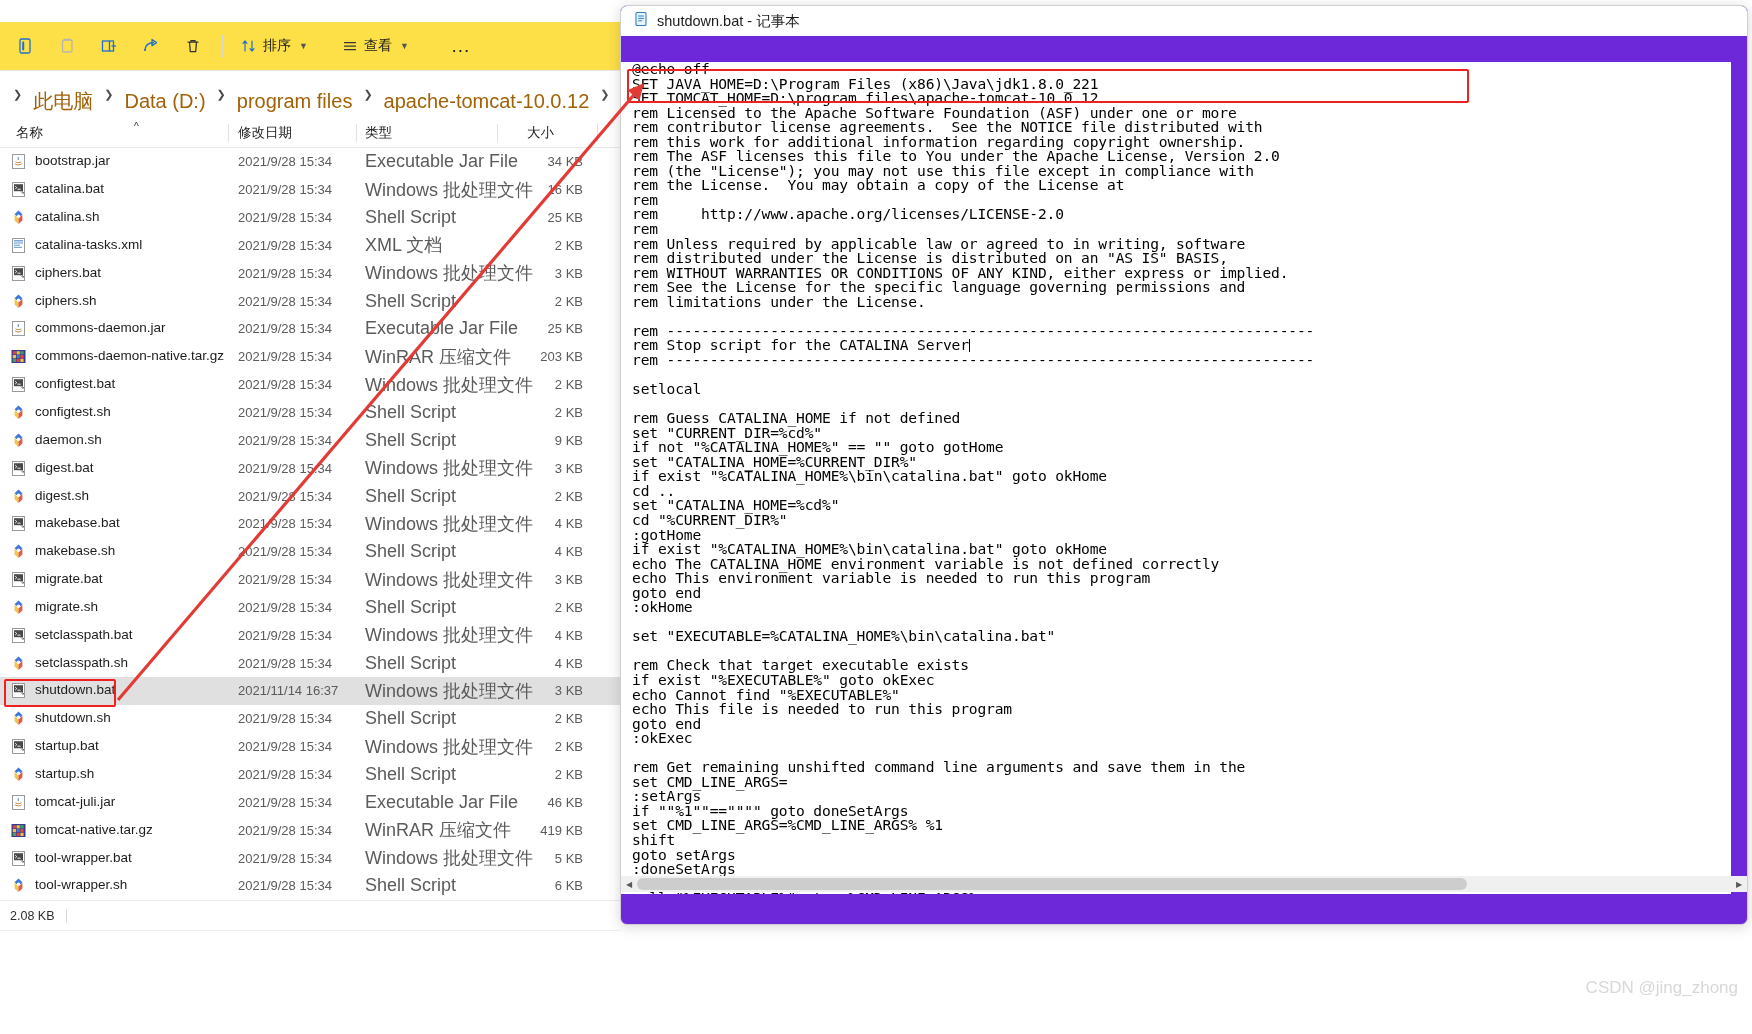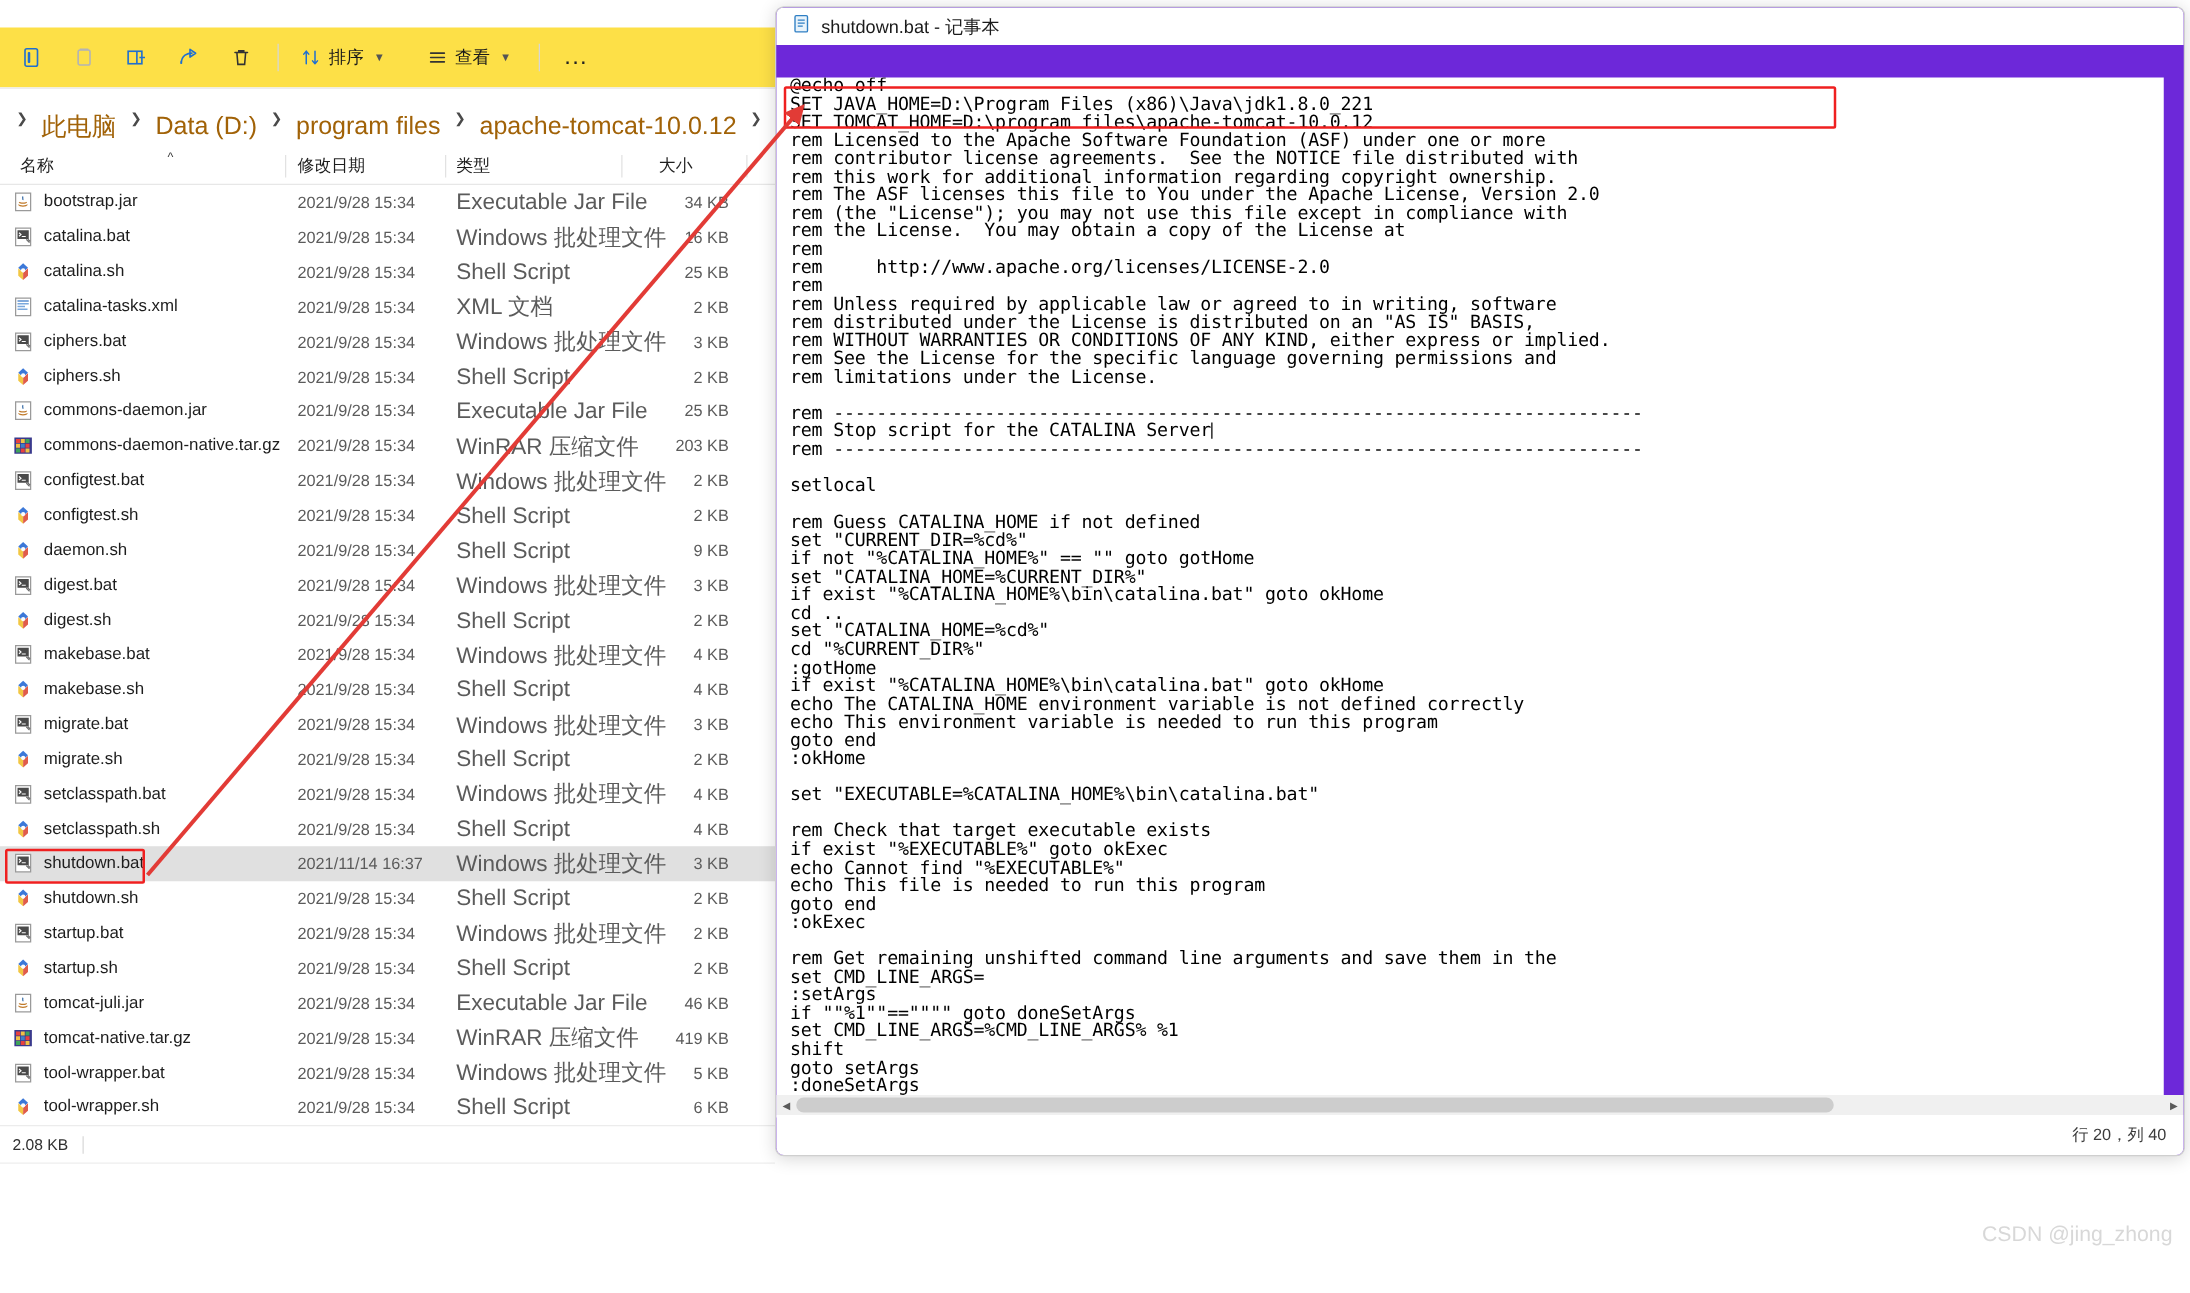--- a/index.html
+++ b/index.html
@@ -857,23 +857,20 @@
     </div>
 
     <div class="np-redbox" style="left:6px; top:63px; width:838px; height:30px;"></div>
 
     <div class="np-hscroll">
       <div class="arrow">◀</div>
       <div class="thumb"></div>
       <div class="arrow" style="position:absolute; right:0;">▶</div>
     </div>
 
-    <div class="np-statusbar">
-      <span>行 20，列 40</span>
-    </div>
   </div>
 
   <svg id="arrow-svg" viewBox="0 0 1752 1034">
     <defs>
       <marker id="arrowhead" markerWidth="5" markerHeight="5" refX="2.2" refY="2.5" orient="auto">
         <polygon points="0,0 5,2.5 0,5" fill="#e23b36"></polygon>
       </marker>
     </defs>
     <line x1="118" y1="700" x2="638" y2="90" stroke="#e23b36" stroke-width="3.2" marker-end="url(#arrowhead)"></line>
   </svg>

